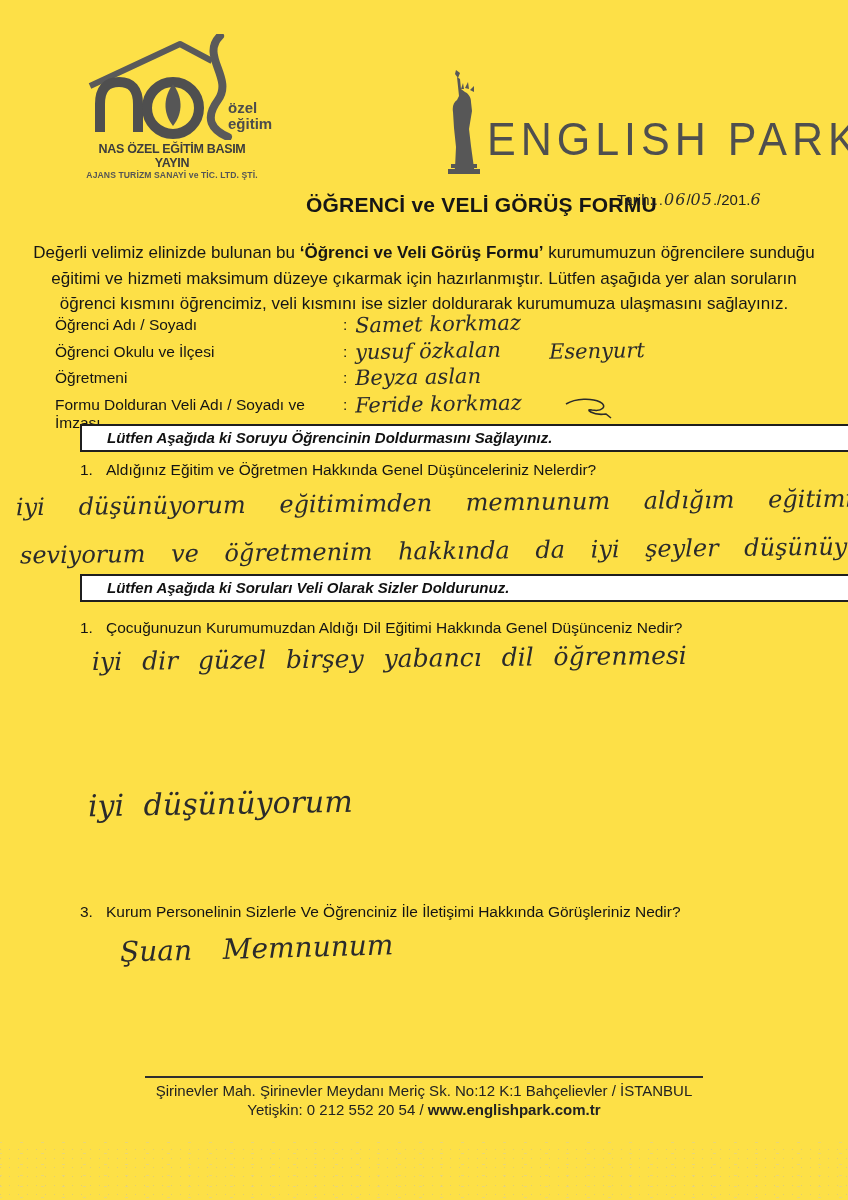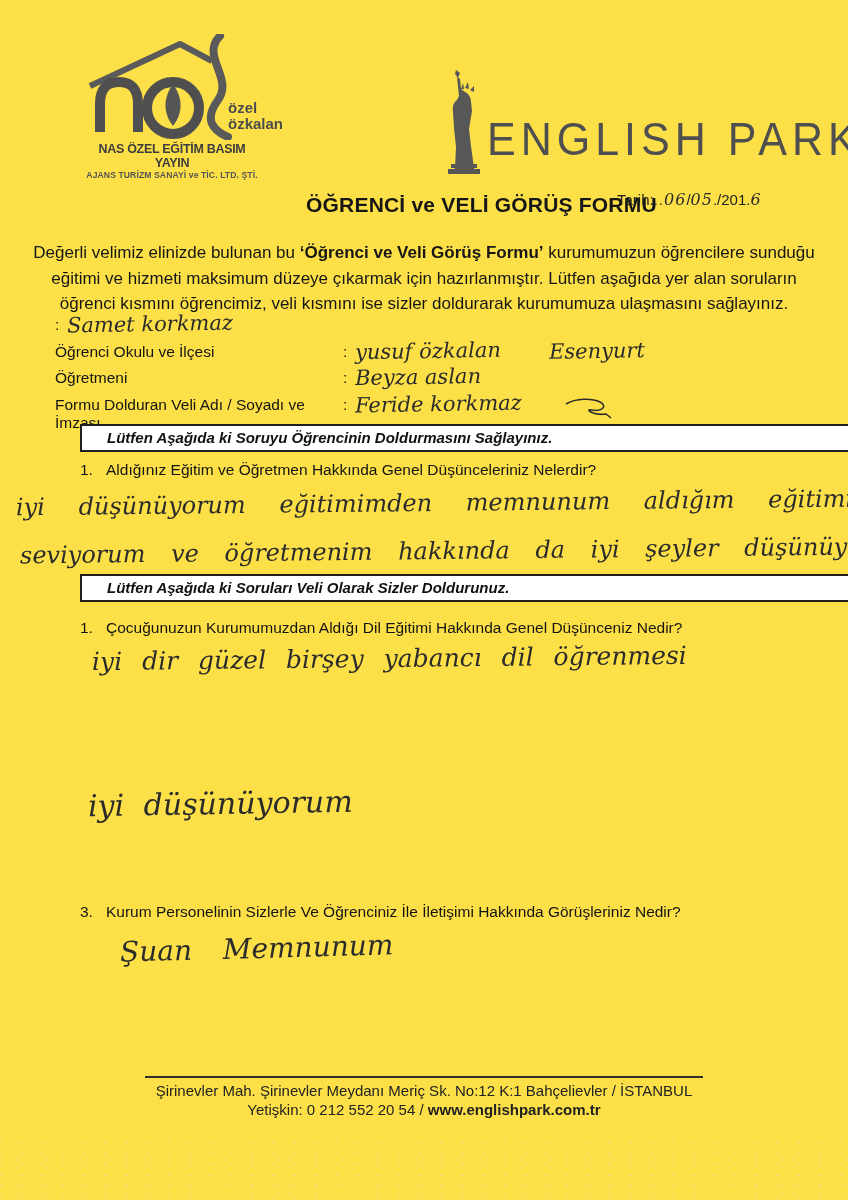--- a/index.html
+++ b/index.html
@@ -98,21 +98,21 @@
       <path d="M12,98 V70 Q12,48 31,48 Q50,48 50,70 V98" fill="none" stroke="#4f4f4f" stroke-width="10"></path>
 
       <circle cx="85" cy="74" r="26" fill="none" stroke="#4f4f4f" stroke-width="10"></circle>
 
       <path d="M85,50 C94,62 96,78 85,92 C74,78 76,62 85,50 Z" fill="#565656"></path>
 
       <path d="M132,2 C112,22 146,44 130,66 C116,85 124,96 140,103" fill="none" stroke="#5a5a5a" stroke-width="8" stroke-linecap="round"></path>
     </svg>
     <div class="nas-tagline" style="left:146px; top:66px;">
       <div>özel</div>
-      <div>özkalan</div>
+      <div>eğitim</div>
     </div>
     <div class="nas-line1">NAS ÖZEL EĞİTİM BASIM YAYIN</div>
     <div class="nas-line2">AJANS TURİZM SANAYİ ve TİC. LTD. ŞTİ.</div>
   </div>
 
   <div class="ep-logo">
     <svg class="ep-statue" width="40" height="104" viewBox="0 0 40 104">
       <path d="M11,0 l4,3 -2,5 -3,-4 Z" fill="#585858"></path>
       <path d="M12,7 l3,2 1,10 4,3 c4,2 6,6 6,10 l1,9 -3,18 2,17 3,22 1,7 -7,3 -11,1 -5,-2 3,-9 1,-21 -2,-19 -1,-16 c-1,-6 1,-10 4,-12 l2,-4 Z" fill="#575757"></path>
       <path d="M16,19 l2,-6 1,6 Z M20,18 l3,-6 1,7 Z M25,20 l4,-4 0,6 Z" fill="#575757"></path>
@@ -124,20 +124,21 @@
 
   <div class="form-title">ÖĞRENCİ ve VELİ GÖRÜŞ FORMU</div>
   <div class="date-line">
     <span>Tarih:</span><span class="date-dots">..</span><span class="hw hw-date">06</span><span>/</span><span class="hw hw-date">05</span><span>./</span><span>201.</span><span class="hw hw-date">6</span>
   </div>
 
   <div class="intro"><span>Değerli velimiz elinizde bulunan bu </span><b>‘Öğrenci ve Veli Görüş Formu’</b><span> kurumumuzun öğrencilere sunduğu eğitimi ve hizmeti maksimum düzeye çıkarmak için hazırlanmıştır. Lütfen aşağıda yer alan soruların öğrenci kısmını öğrencimiz, veli kısmını ise sizler doldurarak kurumumuza ulaşmasını sağlayınız.</span></div>
 
   <div class="fields">
     <div class="field-row">
+      <span class="field-label">Öğrenci Adı / Soyadı</span>
       <span class="field-colon">:</span>
       <span class="field-value hw">Samet korkmaz</span>
     </div>
     <div class="field-row">
       <span class="field-label">Öğrenci Okulu ve İlçesi</span>
       <span class="field-colon">:</span>
       <span class="field-value hw">yusuf özkalan</span>
       <span class="field-value hw field-extra">Esenyurt</span>
     </div>
     <div class="field-row">

